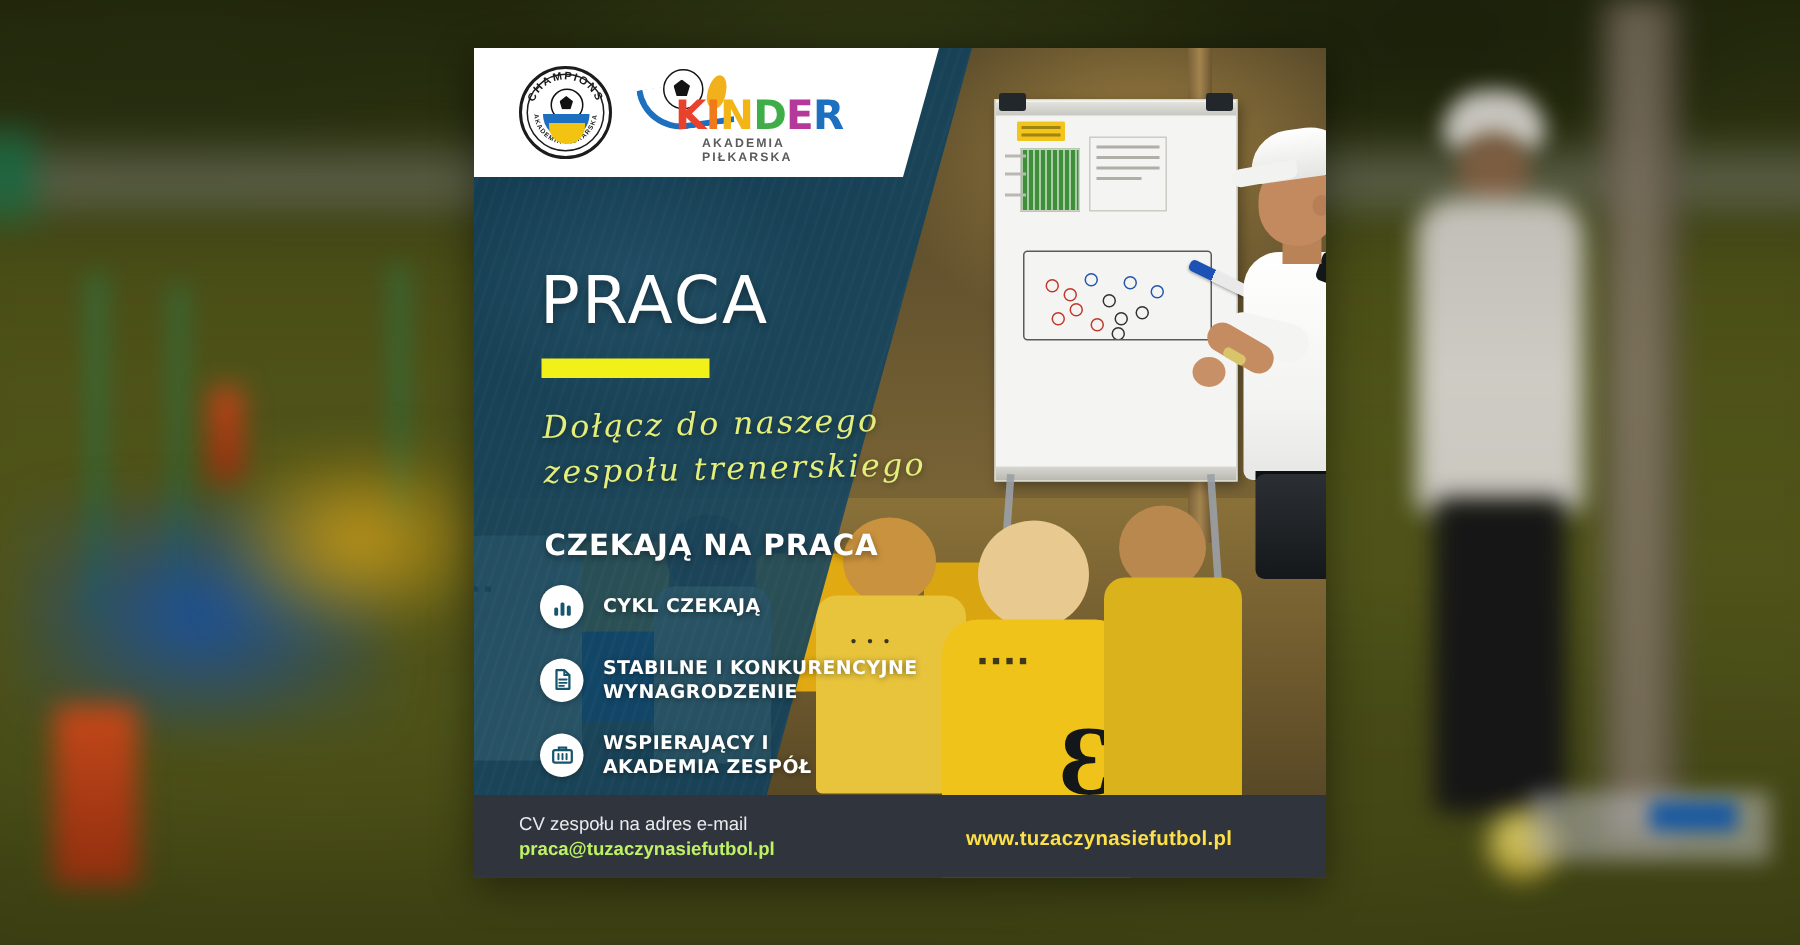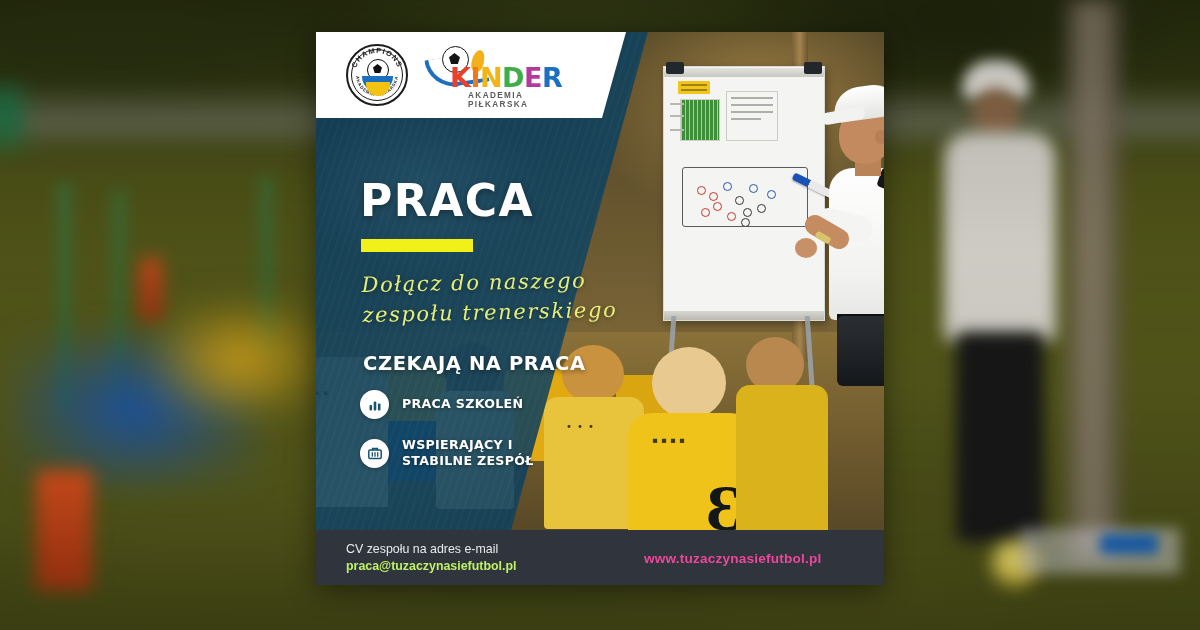--- a/index.html
+++ b/index.html
@@ -398,21 +398,21 @@
   .kinder .ksub {
     position: absolute; left: 42px; top: 47px;
     font-size: 8.2px; letter-spacing: 1.4px; color: #5b5b5b; font-weight: 600;
   }
 
   
   .headline {
     position: absolute; left: 44px; top: 147px;
     color: #ffffff;
     font-family: "DejaVu Sans", sans-serif;
-    font-weight: 700;
+    font-weight: 400;
     font-size: 44px;
     letter-spacing: 1.5px;
     line-height: 1;
     text-shadow: 0 2px 6px rgba(0,0,0,.35);
   }
   .headline-bar {
     position: absolute; left: 45px; top: 207px;
     width: 112px; height: 13px;
     background: #f1f119;
   }
@@ -467,21 +467,21 @@
   }
   .footer .left {
     position: absolute; left: 30px; top: 11px;
     color: #e9eaec;
     font-size: 12.4px;
     line-height: 1.38;
   }
   .footer .left .line2 { font-weight: 700; color: #bef264; }
   .footer .right {
     position: absolute; left: 328px; top: 21px;
-    color: #ec4899;
+    color: #fde047;
     font-weight: 700;
     font-size: 13.6px;
     letter-spacing: .2px;
     text-align: right;
   }
 </style>
 </head>
 <body>
 
 <div id="bg">
@@ -647,34 +647,45 @@
   <div class="benefits">
 
     <div class="benefit">
       <span class="bicon">
         <svg width="16" height="16" viewBox="0 0 16 16">
           <rect x="2.5" y="8" width="2.6" height="5.5" rx="1" fill="#15556e"></rect>
           <rect x="6.7" y="4.6" width="2.6" height="8.9" rx="1" fill="#15556e"></rect>
           <rect x="10.9" y="6.6" width="2.6" height="6.9" rx="1" fill="#15556e"></rect>
         </svg>
       </span>
-      <span class="btext">PRACA SZKOLEŃ</span>
-    </div>
-
+      <span class="btext">CYKL CZEKAJĄ</span>
+    </div>
+
+    <div class="benefit">
+      <span class="bicon">
+        <svg width="16" height="16" viewBox="0 0 16 16">
+          <path d="M4 1.8h5.2L12.6 5v9.2H4z" fill="none" stroke="#15556e" stroke-width="1.5" stroke-linejoin="round"></path>
+          <path d="M9.2 1.8V5h3.4" fill="none" stroke="#15556e" stroke-width="1.3"></path>
+          <path d="M5.8 8h5M5.8 10.2h5M5.8 12.2h3.2" stroke="#15556e" stroke-width="1.2" stroke-linecap="round"></path>
+        </svg>
+      </span>
+      <span class="btext">STABILNE I KONKURENCYJNE
+WYNAGRODZENIE</span>
+    </div>
 
     <div class="benefit">
       <span class="bicon">
         <svg width="16" height="16" viewBox="0 0 16 16">
           <rect x="1.8" y="5" width="12.4" height="8.4" rx="1.2" fill="none" stroke="#15556e" stroke-width="1.5"></rect>
           <path d="M5.6 5V3.4h4.8V5" fill="none" stroke="#15556e" stroke-width="1.5" stroke-linecap="round"></path>
           <path d="M5.3 7.6v3.6M8 7.6v3.6M10.7 7.6v3.6" stroke="#15556e" stroke-width="1.3" stroke-linecap="round"></path>
         </svg>
       </span>
       <span class="btext">WSPIERAJĄCY I
-STABILNE ZESPÓŁ</span>
+AKADEMIA ZESPÓŁ</span>
     </div>
   </div>
 
   <div class="footer">
     <div class="left">
       <div>CV zespołu na adres e-mail</div>
       <div class="line2">praca@tuzaczynasiefutbol.pl</div>
     </div>
     <div class="right">www.tuzaczynasiefutbol.pl</div>
   </div>

